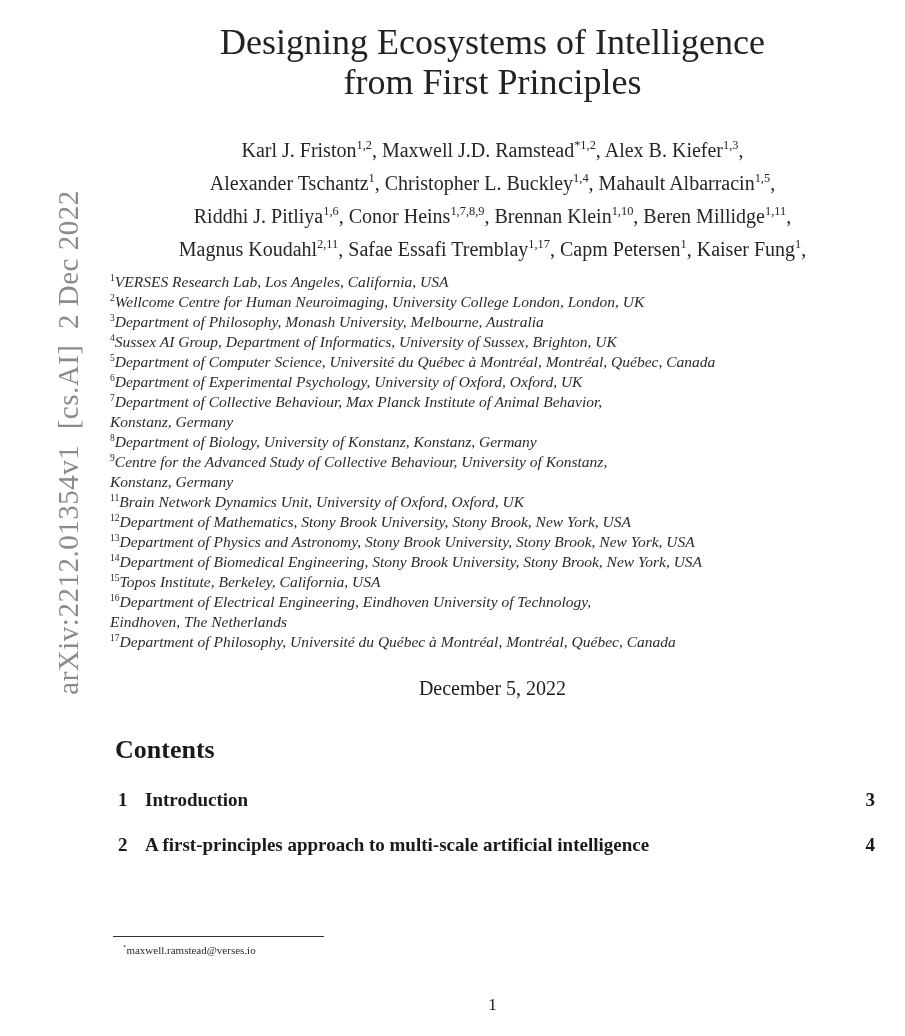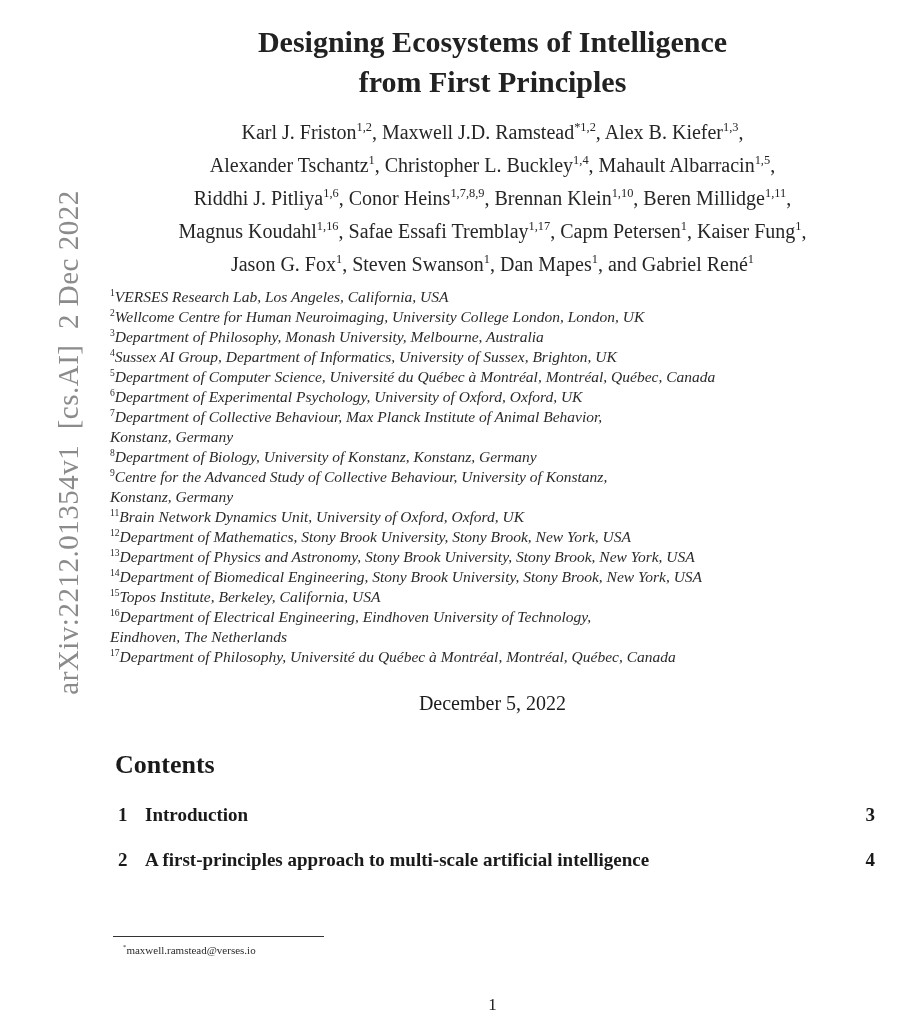--- a/index.html
+++ b/index.html
@@ -28,28 +28,28 @@
   }
   .content {
     position: absolute;
     left: 110px;
     top: 0;
     width: 765px;
   }
   .title {
     margin: 22px 0 0 0;
     text-align: center;
-    font-size: 30px;
-    font-weight: bold;
+    font-size: 36px;
+    font-weight: normal;
     line-height: 40px;
     color: #222;
   }
   .title .tline { display: block; }
   .authors {
-    margin-top: 14px;
+    margin-top: 32px;
     text-align: center;
     font-size: 20px;
     line-height: 33px;
     color: #262626;
   }
   sup { font-size: 0.62em; line-height: 0; }
   .affils {
     margin-top: 6px;
     text-align: left;
     font-style: italic;
@@ -121,22 +121,21 @@
 
     <h1 class="title">
       <span class="tline">Designing Ecosystems of Intelligence</span>
       <span class="tline">from First Principles</span>
     </h1>
 
     <div class="authors" id="authors">
         <div><span>Karl J. Friston<sup>1,2</sup></span>, <span>Maxwell J.D. Ramstead<sup>*1,2</sup></span>, <span>Alex B. Kiefer<sup>1,3</sup></span>,</div>
         <div><span>Alexander Tschantz<sup>1</sup></span>, <span>Christopher L. Buckley<sup>1,4</sup></span>, <span>Mahault Albarracin<sup>1,5</sup></span>,</div>
         <div><span>Riddhi J. Pitliya<sup>1,6</sup></span>, <span>Conor Heins<sup>1,7,8,9</sup></span>, <span>Brennan Klein<sup>1,10</sup></span>, <span>Beren Millidge<sup>1,11</sup></span>,</div>
-        <div><span>Magnus Koudahl<sup>1,16</sup></span>, <span>Safae Essafi Tremblay<sup>1,17</sup></span>, <span>Capm Petersen<sup>1</sup></span>, <span>Kaiser Fung<sup>1</sup></span>,</div>
-        <div><span>Jason G. Fox<sup>1</sup></span>, <span>Steven Swanson<sup>1</sup></span>, <span>Dan Mapes<sup>1</sup></span>, <span>and Gabriel René<sup>1</sup></span></div>
+        <div><span>Magnus Koudahl<sup>2,11</sup></span>, <span>Safae Essafi Tremblay<sup>1,17</sup></span>, <span>Capm Petersen<sup>1</sup></span>, <span>Kaiser Fung<sup>1</sup></span>,</div>
       </div>
 
     <div class="affils" id="affils">
         <div><sup>1</sup>VERSES Research Lab, Los Angeles, California, USA</div>
         <div><sup>2</sup>Wellcome Centre for Human Neuroimaging, University College London, London, UK</div>
         <div><sup>3</sup>Department of Philosophy, Monash University, Melbourne, Australia</div>
         <div><sup>4</sup>Sussex AI Group, Department of Informatics, University of Sussex, Brighton, UK</div>
         <div><sup>5</sup>Department of Computer Science, Université du Québec à Montréal, Montréal, Québec, Canada</div>
         <div><sup>6</sup>Department of Experimental Psychology, University of Oxford, Oxford, UK</div>
         <div><sup>7</sup>Department of Collective Behaviour, Max Planck Institute of Animal Behavior,</div>

